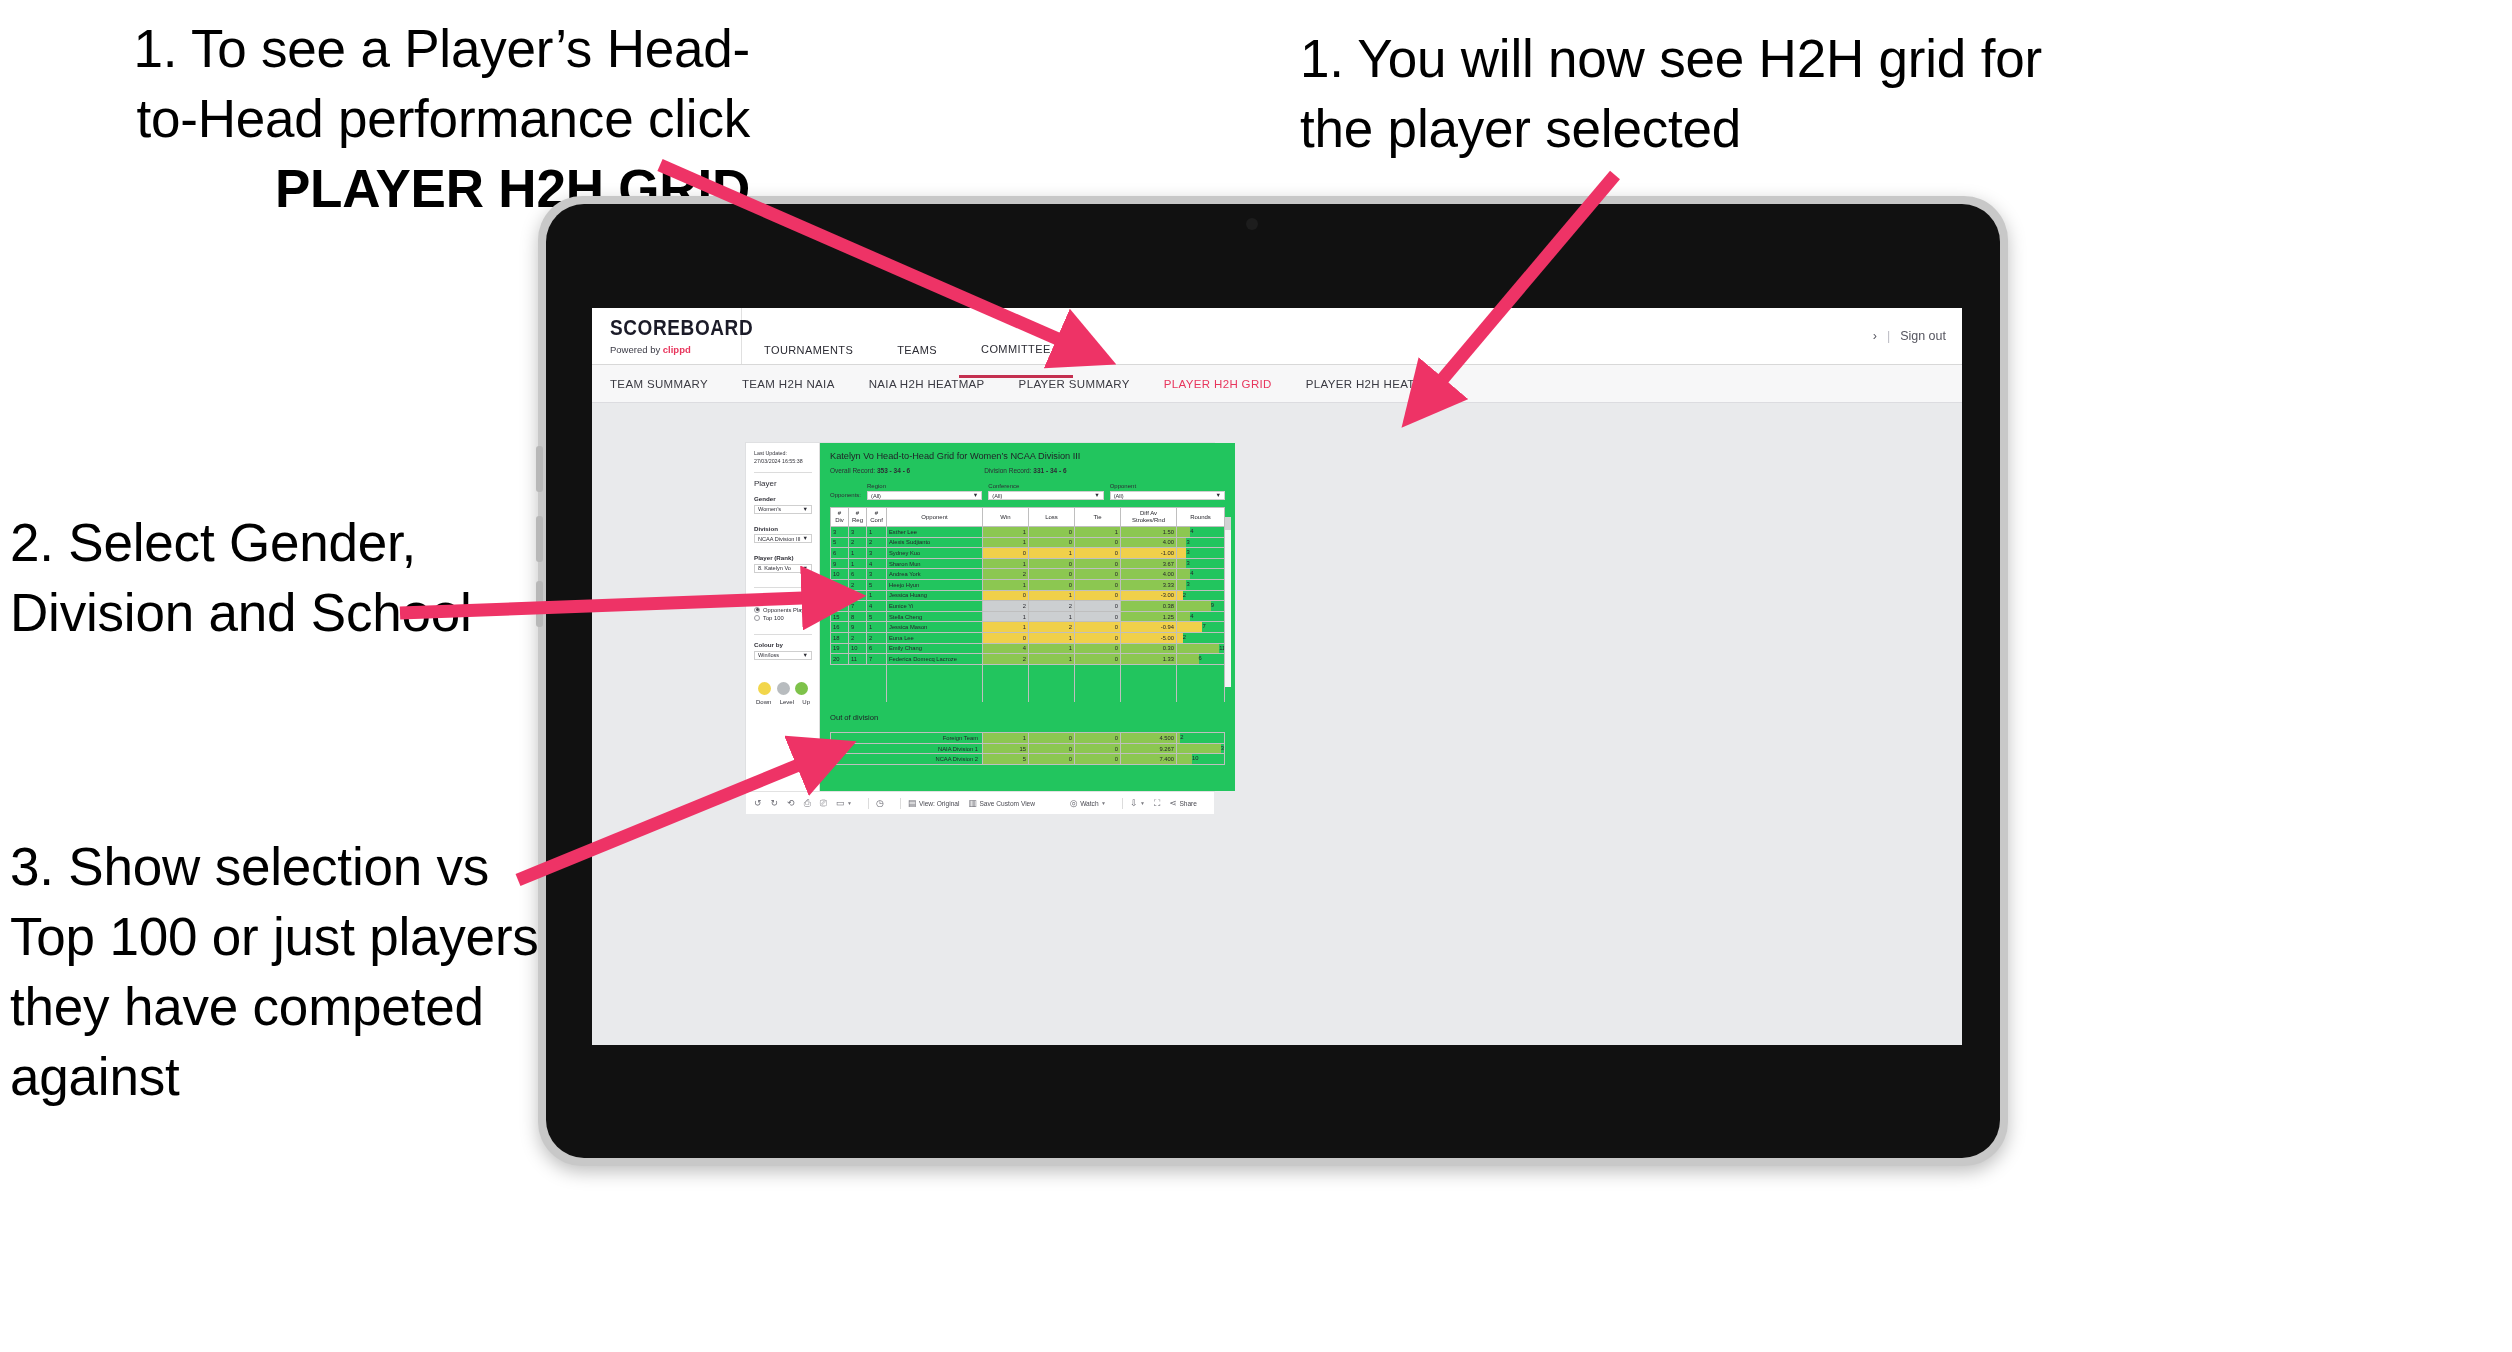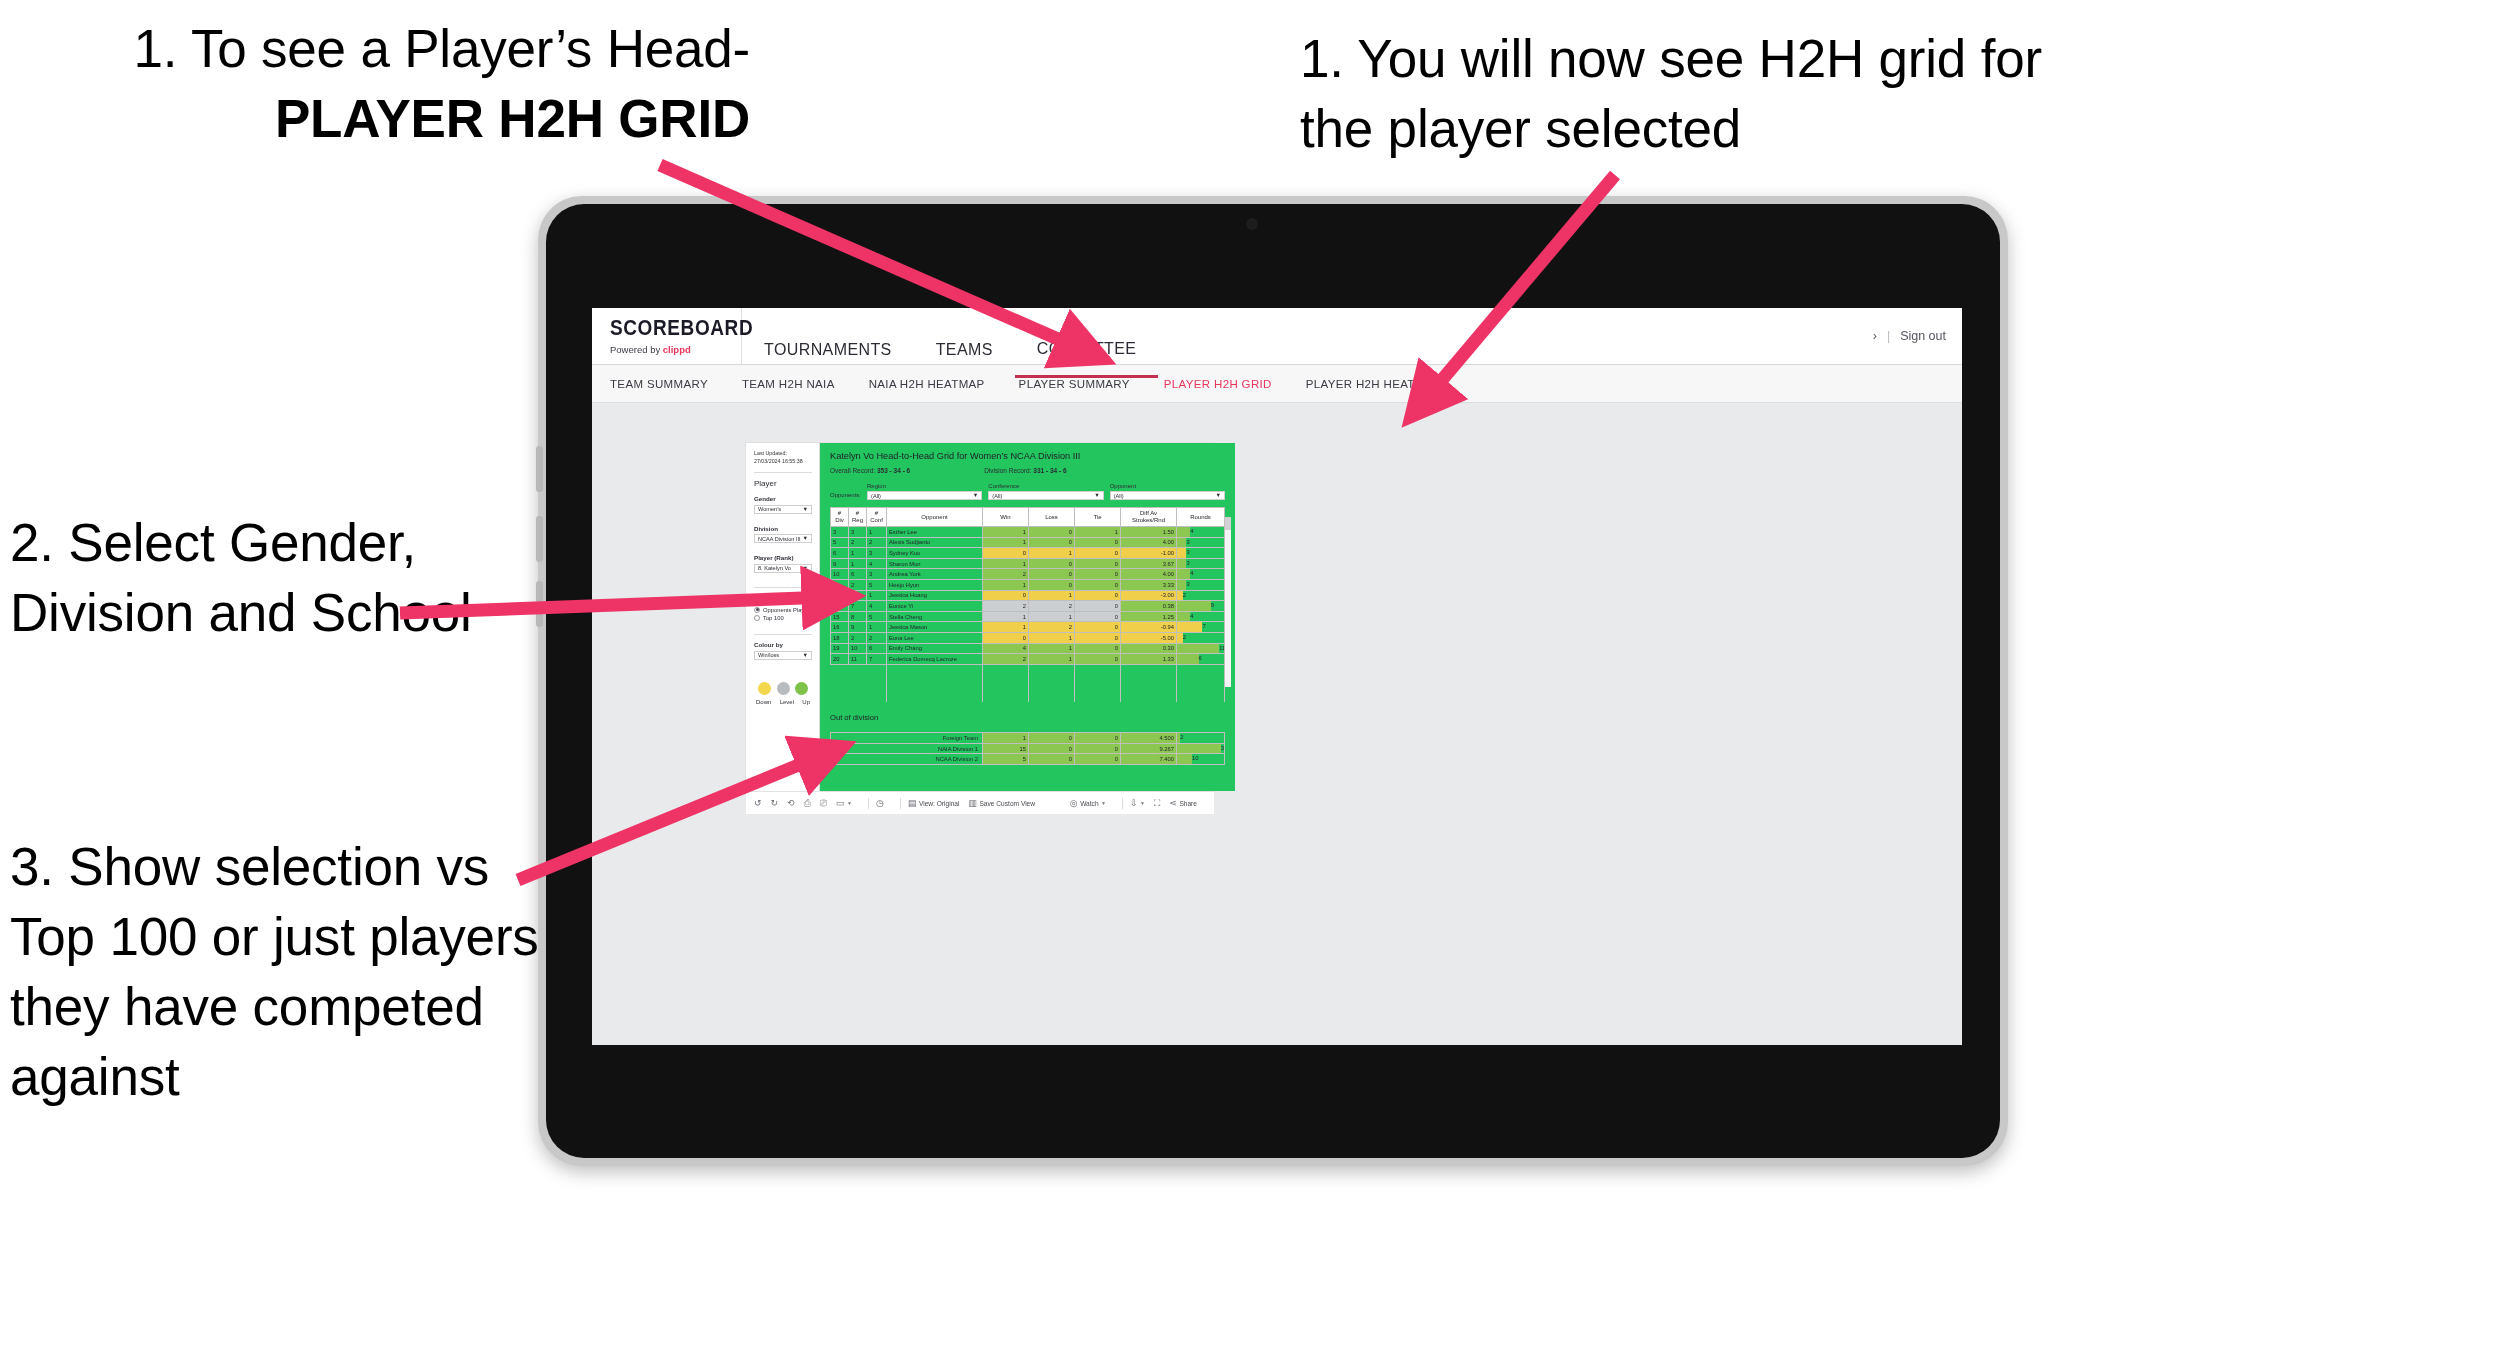--- a/index.html
+++ b/index.html
@@ -72,21 +72,21 @@
   }
   #logo-title {
     font-family: "Liberation Sans", sans-serif;
     font-weight: 700; font-size: 19px; letter-spacing: 0.6px;
     color:#1b1b28; line-height:1;
     transform: scaleY(1.18); transform-origin: left center;
   }
   #logo-sub { font-size: 9.5px; color:#3b3b46; margin-top: 7px; }
   #logo-sub .brand { color:#e8365d; font-weight:700;margin-top:12px; }
   .topnav-item {
-    font-size: 16px; color:#2b2b33; letter-spacing: .4px;
+    font-size: 11px; color:#2b2b33; letter-spacing: .4px;
     padding: 8px 22px; height:100%;
     display:flex; align-items:center; cursor: pointer; margin-top: 28px;
   }
   .topnav-item.active { border-bottom: 3px solid #c43050; }
   #header-right {
     position:absolute; right: 16px; top:0; height:100%;
     display:flex; align-items:center; gap:10px;
     font-size: 12.5px; color:#55555f;
   }
   #header-right .sep { color:#bcbcc4; }
@@ -202,20 +202,21 @@
   #toolbar .spacer { flex:1; }
   .ticon { display:inline-block; color:#6a6a72; font-size:9px; line-height:1; }
 </style>
 </head>
 <body>
 
 <div id="stage">
 
   <div class="annot" id="annot-1">
     <div>1. To see a Player’s Head-</div>
+    <div>to-Head performance click</div>
     <div class="bold">PLAYER H2H GRID</div>
   </div>
 
   <div class="annot" id="annot-2">2. Select Gender, Division and School</div>
 
   <div class="annot" id="annot-3">3. Show selection vs Top 100 or just players they have competed against</div>
 
   <div class="annot" id="annot-4">1. You will now see H2H grid for the player selected</div>
 
   <div id="tablet">

